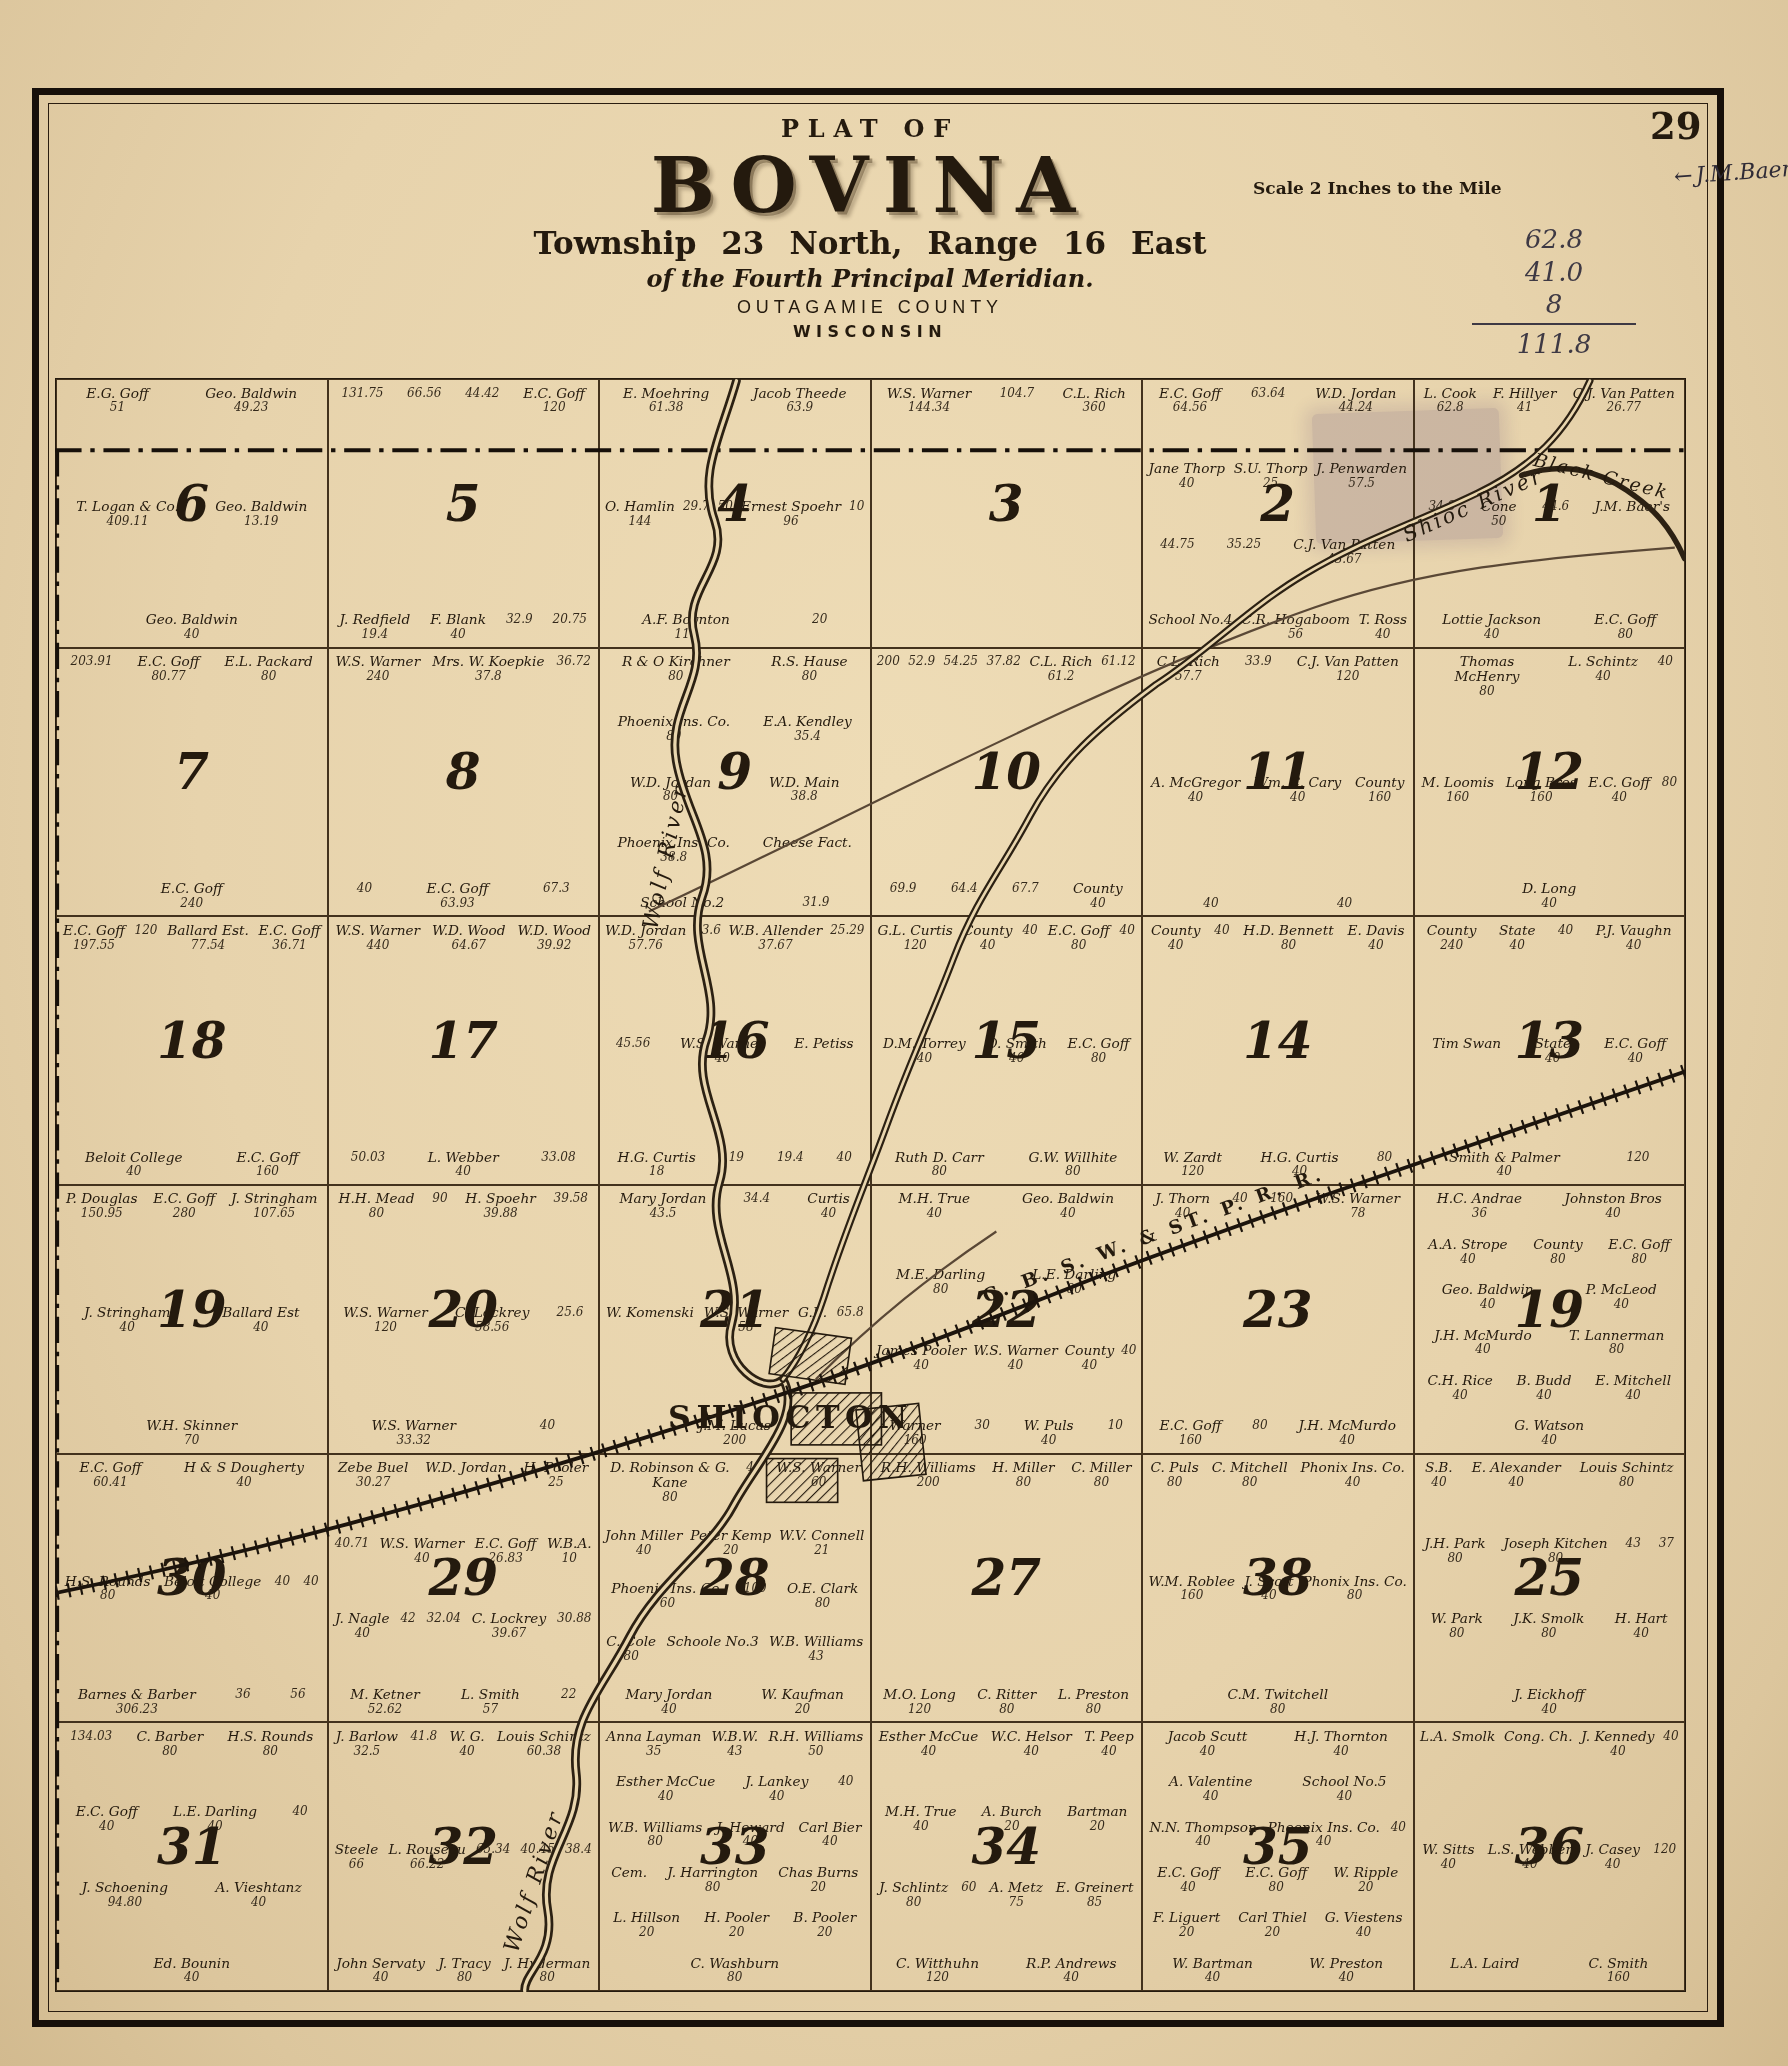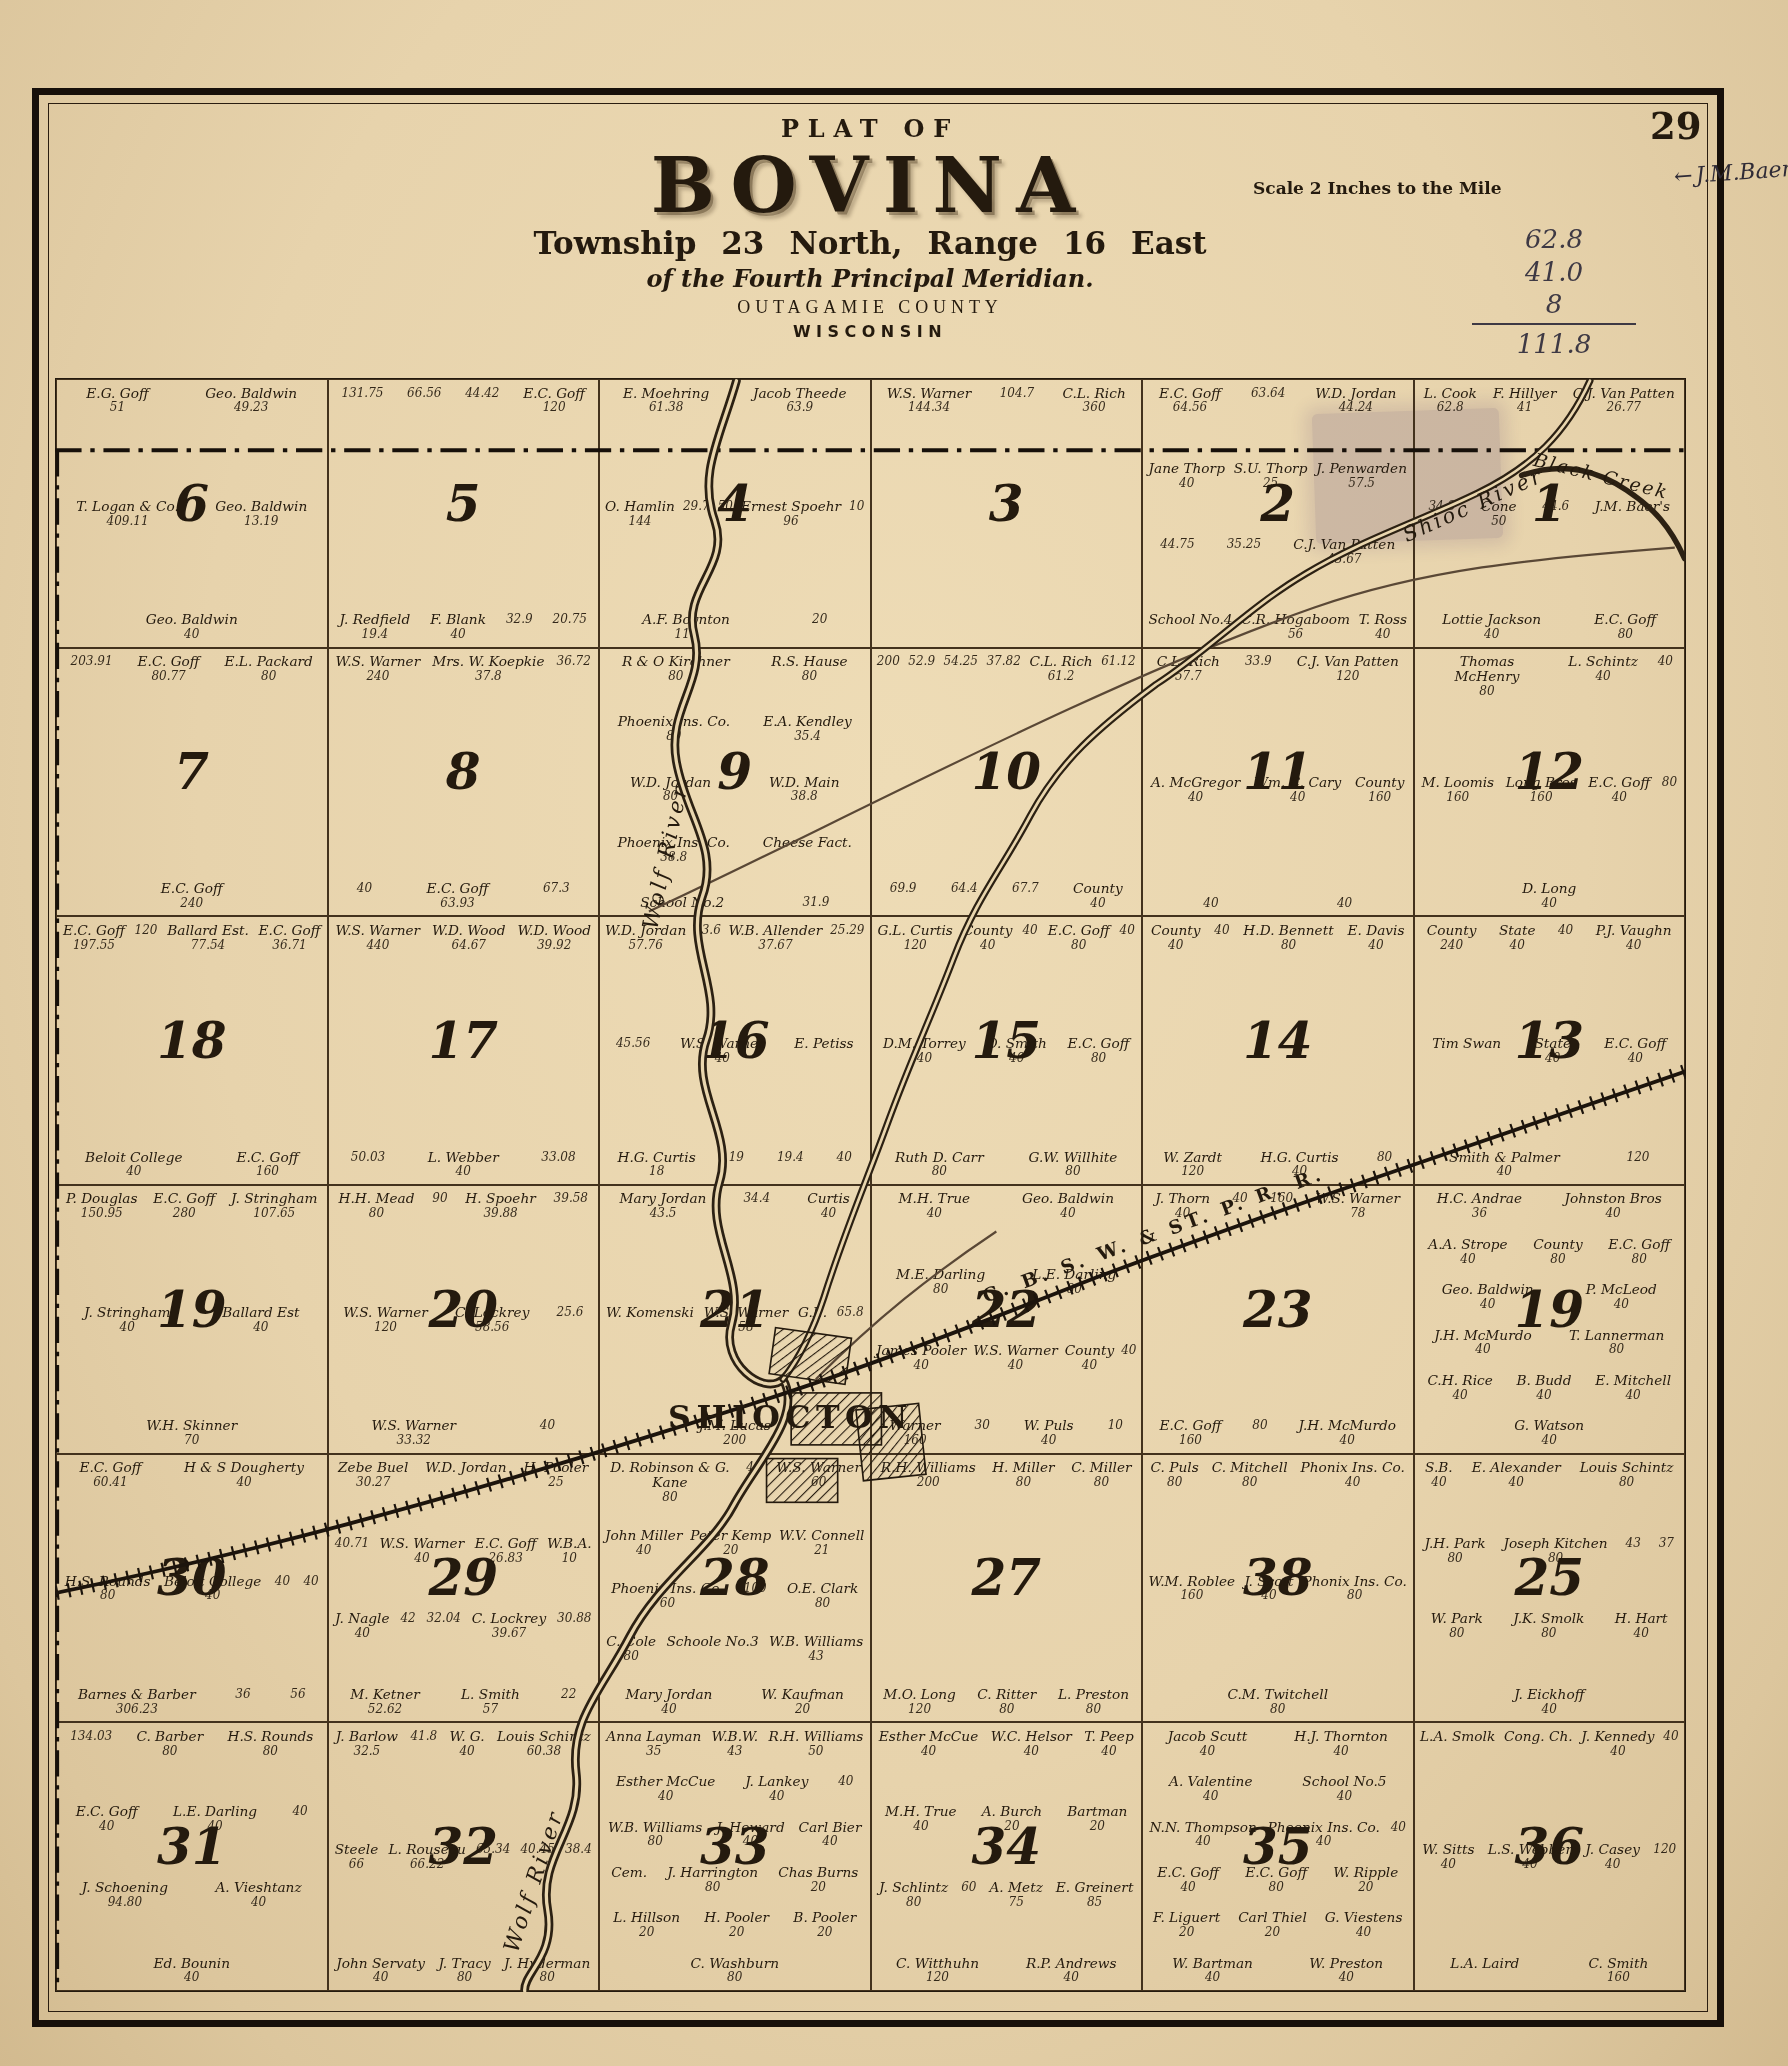--- a/index.html
+++ b/index.html
@@ -25,21 +25,21 @@
   }
   
   .t-center{position:absolute;left:350px;width:1040px;text-align:center;}
   .plat-of{top:114px;font-size:24px;font-weight:bold;letter-spacing:8.8px;}
   .big-title{
     top:141px;font-size:76px;font-weight:bold;letter-spacing:14.2px;
     text-shadow:2.7px 3.3px 0 rgba(70,52,28,.40), 5.5px 6px 3.8px rgba(70,52,28,.28);
   }
   .township{top:225px;font-size:31px;font-weight:bold;word-spacing:14.2px;}
   .meridian{top:264px;font-size:24px;font-style:italic;font-weight:bold;}
-  .county{top:297px;font-size:18px;letter-spacing:4.9px;font-family:Liberation Serif, serif;}
+  .county{top:297px;font-size:18px;letter-spacing:4.9px;font-family:Liberation Sans, sans-serif;}
   .state{top:322px;font-size:16px;font-weight:bold;letter-spacing:5.5px;font-family:"DejaVu Sans",sans-serif;}
   .scale-note{position:absolute;left:1253px;top:178px;font-size:17px;font-weight:bold;}
   .page-number{position:absolute;left:1650px;top:104px;font-size:37px;font-weight:bold;}
   
   .handwriting{
     position:absolute;left:1472px;top:223px;width:164px;text-align:center;
     font-size:26px;font-style:italic;color:#3e3944;line-height:1.25;
     font-family:"DejaVu Serif",serif;
   }
   .handwriting .sum{border-top:2.2px solid #3e3944;margin-top:2.2px;padding-top:3.3px;}

